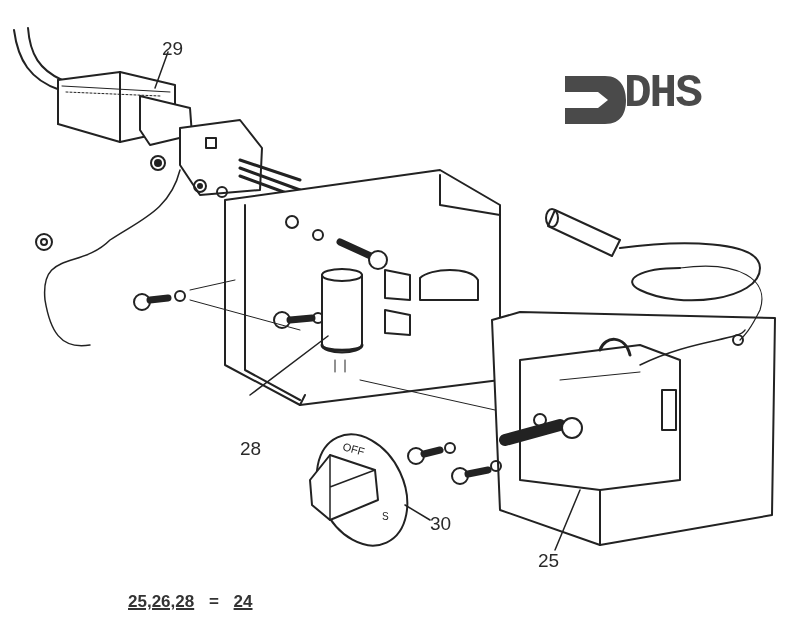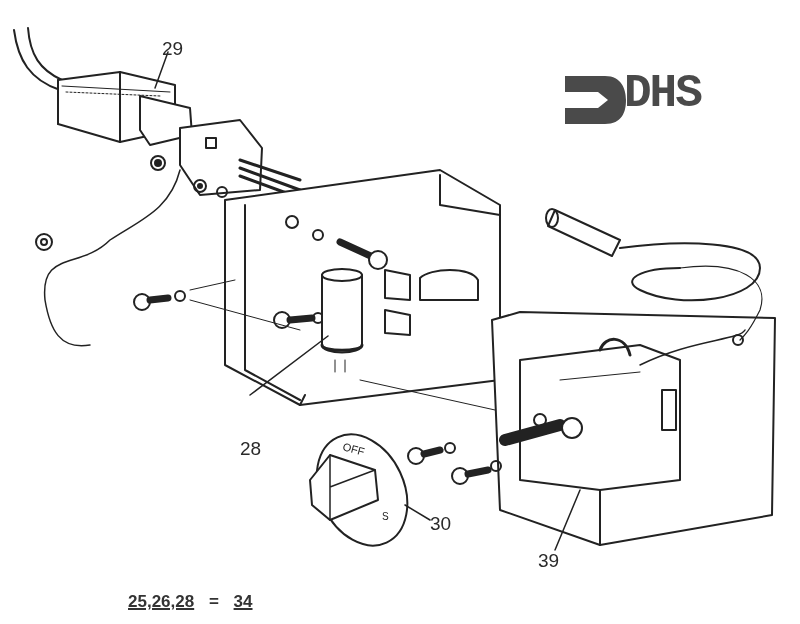--- a/index.html
+++ b/index.html
@@ -131,19 +131,19 @@
   </g>
 </svg>
 
 <div class="logo">
   <span class="logo-text">DHS</span>
 </div>
 
 <span class="callout" style="left:162px;top:38px;">29</span>
 <span class="callout" style="left:240px;top:400px;margin-top:38px;">28</span>
 <span class="callout" style="left:430px;top:513px;">30</span>
-<span class="callout" style="left:538px;top:550px;">39</span>
+<span class="callout" style="left:538px;top:550px;">25</span>
 
 <div class="formula">
   <span class="u">25,26,28</span>
   <span class="eq">=</span>
-  <span class="u">34</span>
+  <span class="u">24</span>
 </div>
 
 </body></html>

